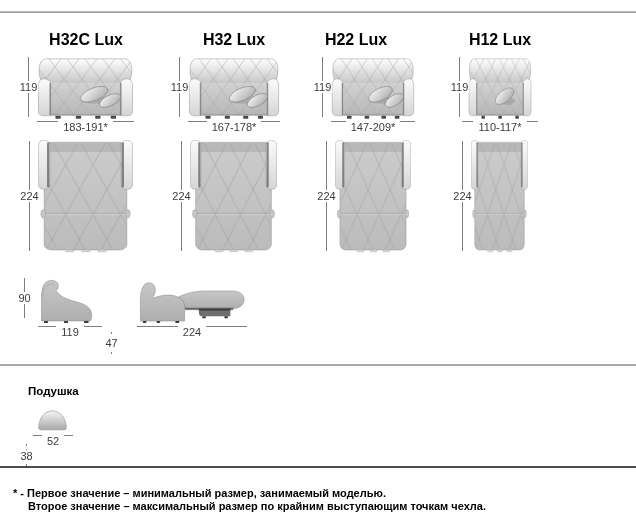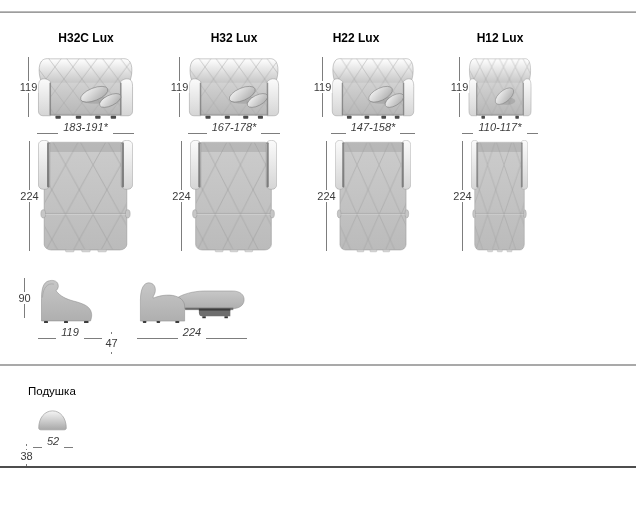--- a/index.html
+++ b/index.html
@@ -7,37 +7,37 @@
     position:relative;width:636px;height:516px;background:#ffffff;overflow:hidden;
     font-family:"Liberation Sans",sans-serif;color:#000;
   }
   .rule{position:absolute;left:0;width:636px;}
   .rule-top{top:11px;height:2px;background:linear-gradient(#c9c9c9,#8f8f8f);}
   .rule-mid{top:364px;height:2px;background:#a9a9a9;}
   .rule-bottom{top:466px;height:2px;background:#4d4d4d;}
 
   .model-title{
     position:absolute;transform:translateX(-50%);
-    font-size:12px;font-weight:bold;white-space:nowrap;
+    font-size:16px;font-weight:bold;white-space:nowrap;
   }
   .illu{position:absolute;}
 
   
   .vdim{position:absolute;width:1px;background:#7d7d7d;}
   .vdim.dashed{background:repeating-linear-gradient(to bottom,#7d7d7d 0 2px,transparent 2px 5px);margin-top:36px;}
   .vdim .vlabel{
     position:absolute;top:50%;left:50%;transform:translate(-50%,-50%);
     background:#fff;padding:0 1px;font-size:11px;color:#3b3b3b;white-space:nowrap;line-height:12px;
   }
   
-  .hdim{position:absolute;display:flex;align-items:flex-end;height:13px;font-style:italic;}
+  .hdim{position:absolute;display:flex;align-items:flex-start;height:13px;}
   .hdim .dash{flex:1;height:1px;background:#7d7d7d;}
   .hdim .hlabel{padding:0 5px;font-size:11px;color:#3b3b3b;white-space:nowrap;line-height:13px;}
 
-  .pillow-title{position:absolute;font-size:11.5px;font-weight:normal;white-space:nowrap;}
+  .pillow-title{position:absolute;font-size:11.5px;font-weight:bold;white-space:nowrap;}
   .footnote{
     position:absolute;left:13px;top:487px;width:610px;
     font-size:11px;font-weight:bold;line-height:13px;color:#000;
   }
   .footnote .fn2{margin-left:15px;}
   svg{display:block;}
 </style>
 </head>
 <body>
 
@@ -190,21 +190,21 @@
   <div>
     <div class="model-title" style="left:356px;top:31px">H22 Lux</div>
     <svg class="illu" style="left:331px;top:55px" width="84" height="67" viewBox="0 0 200 140" preserveAspectRatio="none">
         <use href="#sofaFront2"></use>
       </svg>
     <div class="vdim" style="left:322px;top:57px;height:60px">
         <span class="vlabel">119</span>
       </div>
     <div class="hdim" style="left:331px;top:121px;width:84px">
         <span class="dash"></span>
-        <span class="hlabel">147-158*</span>
+        <span class="hlabel">147-209*</span>
         <span class="dash"></span>
       </div>
     <svg class="illu" style="left:335px;top:140px" width="76" height="113" viewBox="0 0 200 300" preserveAspectRatio="none">
         <use href="#bedTop"></use>
       </svg>
     <div class="vdim" style="left:326px;top:141px;height:110px">
         <span class="vlabel">224</span>
       </div>
   </div>
 
@@ -282,14 +282,18 @@
     </svg>
     <div class="hdim" style="left:33px;top:435px;width:40px">
         <span class="dash"></span>
         <span class="hlabel">52</span>
         <span class="dash"></span>
       </div>
   </div>
 
   <div class="rule rule-bottom"></div>
 
+  <div class="footnote">
+    <div>* - Первое значение – минимальный размер, занимаемый моделью.</div>
+    <div class="fn2">Второе значение – максимальный размер по крайним выступающим точкам чехла.</div>
+  </div>
 
 </div>
 
 </body></html>

